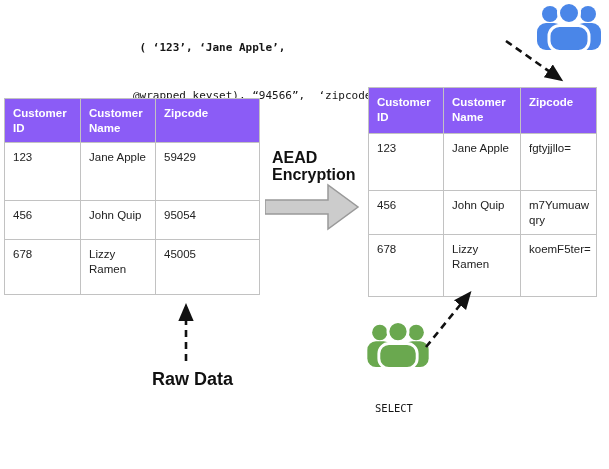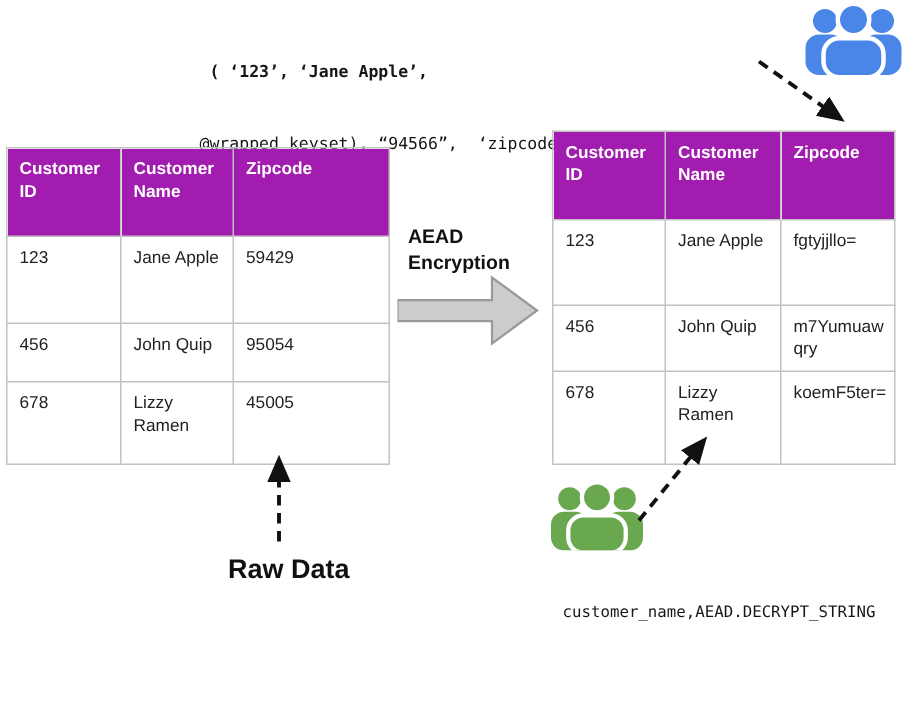--- a/index.html
+++ b/index.html
@@ -12,41 +12,41 @@
   .insert-sql{left:133px;top:8px;font-size:11px;line-height:16px;}
   .select-sql{left:375px;top:375px;font-size:10.5px;line-height:13.5px;}
   .bold-line{font-weight:bold;}
   
   table.data-table{position:absolute;border-collapse:collapse;table-layout:fixed;}
   .data-table th,.data-table td{
     border:1px solid #c2c2c2;vertical-align:top;text-align:left;
     box-sizing:border-box;overflow:hidden;
   }
   .data-table th{
-    background:#a21caf;color:#ffffff;font-weight:bold;
-    font-size:11.5px;line-height:15px;padding:7px 6px 21px 8px;
+    background:#8b5cf6;color:#ffffff;font-weight:bold;
+    font-size:11.5px;line-height:15px;padding:7px 6px 6px 8px;
   }
   .data-table td{
     color:#222;font-size:11.5px;line-height:15px;padding:7px 4px 6px 8px;
     white-space:pre-line;overflow-wrap:break-word;
   }
   .tbl-raw{left:4px;top:98px;width:255px;}
   .tbl-raw col.c1{width:76px}.tbl-raw col.c2{width:75px}.tbl-raw col.c3{width:104px}
   .tbl-raw tr:nth-child(1){height:43px}
   .tbl-raw tr:nth-child(2){height:58px}
   .tbl-raw tr:nth-child(3){height:39px}
   .tbl-raw tr:nth-child(4){height:55px}
   .tbl-enc{left:368px;top:87px;width:228px;}
   .tbl-enc col.c1{width:75px}.tbl-enc col.c2{width:77px}.tbl-enc col.c3{width:76px}
   .tbl-enc tr:nth-child(1){height:46px}
   .tbl-enc tr:nth-child(2){height:57px}
   .tbl-enc tr:nth-child(3){height:43px}
   .tbl-enc tr:nth-child(4){height:62px}
   
-  .aead-label{position:absolute;left:272px;top:149px;font-size:13px;line-height:17px;font-weight:bold;color:#111;}
+  .aead-label{position:absolute;left:272px;top:149px;font-size:16px;line-height:17px;font-weight:bold;color:#111;}
   .raw-data-label{position:absolute;left:152px;top:369px;font-size:18px;font-weight:bold;color:#111;}
   
   .abs{position:absolute;}
 </style>
 </head>
 <body>
 
 <div class="canvas">
 
   <div class="sql insert-sql">
@@ -173,20 +173,20 @@
   <svg class="abs" style="left:420px;top:286px;" width="60" height="68" viewBox="0 0 60 68">
     <defs>
       <marker id="ah3" markerWidth="8" markerHeight="8" refX="5.5" refY="3" orient="auto">
         <path d="M0,0 L7,3 L0,6 z" fill="#111"></path>
       </marker>
     </defs>
     <line x1="6" y1="61" x2="49" y2="8" stroke="#111" stroke-width="2.6" stroke-dasharray="7 5" marker-end="url(#ah3)"></line>
   </svg>
 
   <div class="sql select-sql">
-    <div>customer_name,AEAD.DECRYPT_STRING</div>
+    <div>SELECT</div>
     
     
     
     
   </div>
 
 </div>
 
 </body></html>

